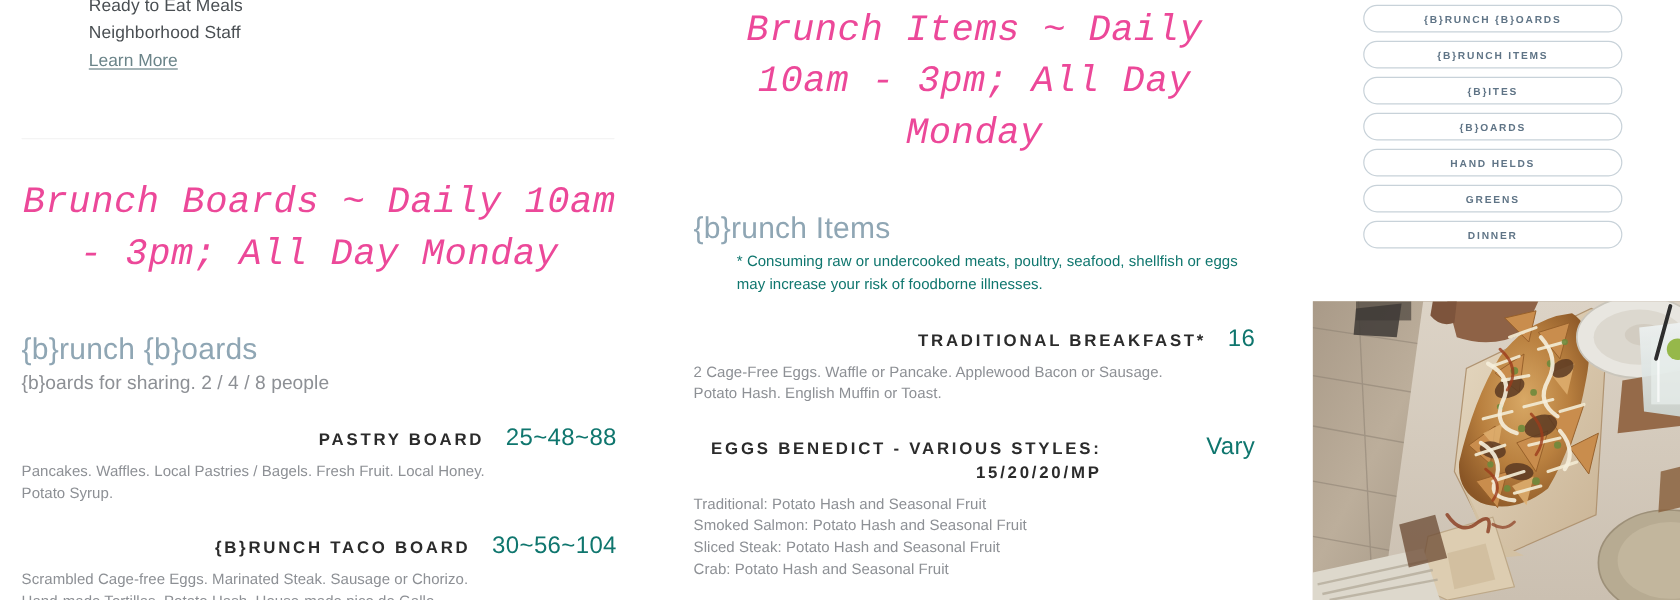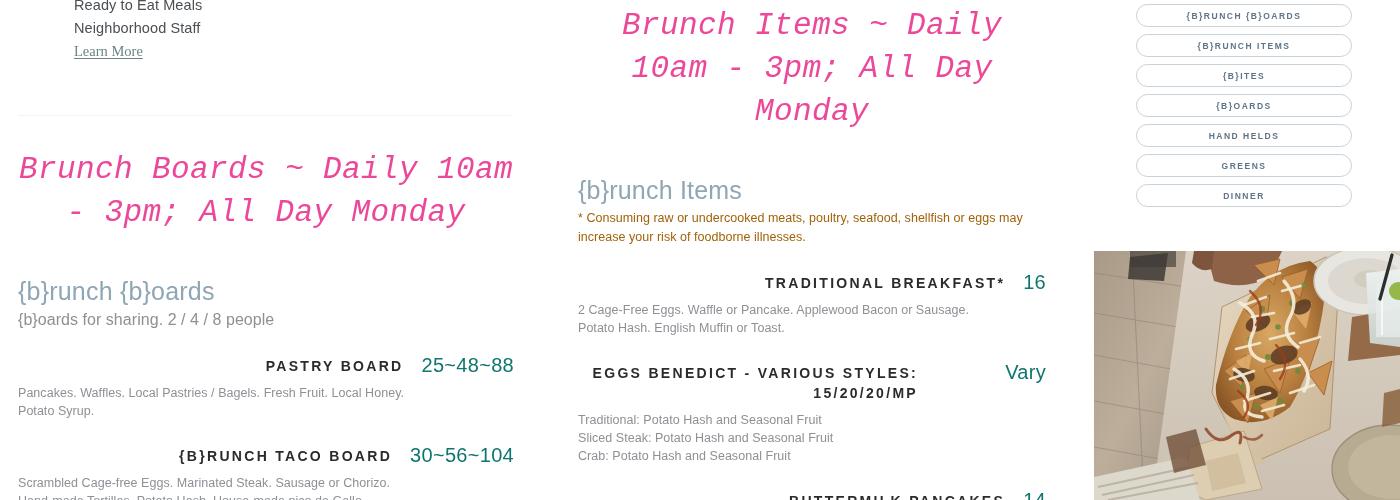--- a/index.html
+++ b/index.html
@@ -36,21 +36,20 @@
     white-space: nowrap;
   }
   .topnav-link {
     font-size: 14.5px;
     line-height: 23px;
     color: #6b8489;
     text-decoration: underline;
     text-underline-offset: 2px;
     display: inline-block;
     cursor: pointer;
-    font-family: Liberation Serif, serif;
   }
 
   
   .nav-divider {
     position: absolute;
     left: 18px;
     top: 115px;
     width: 494px;
     height: 1px;
     background: #fafafa;
@@ -90,24 +89,25 @@
   .group-sub {
     font-size: 16px;
     line-height: 20px;
     color: #8d9095;
     letter-spacing: 0.05px;
     margin-top: 4px;
   }
   .disclaimer {
     font-size: 12.5px;
     line-height: 19px;
-    color: #a16207;
+    color: #0f766e;
     letter-spacing: 0.03px;
     margin-top: 4px;
     max-width: 470px;
+    margin-left: 36px;
   }
 
   
   .menu-item { margin-top: 26px; }
   .menu-row {
     display: flex;
     align-items: flex-start;
     justify-content: space-between;
     gap: 18px;
   }
@@ -249,20 +249,21 @@
       </div>
     </div>
 
     <div class="menu-item">
       <div class="menu-row">
         <div class="item-name" style="max-width:340px">EGGS BENEDICT - VARIOUS STYLES: 15/20/20/MP</div>
         <div class="item-price">Vary</div>
       </div>
       <div class="item-desc">
         <span class="line">Traditional: Potato Hash and Seasonal Fruit</span>
+        <span class="line">Smoked Salmon: Potato Hash and Seasonal Fruit</span>
         <span class="line">Sliced Steak: Potato Hash and Seasonal Fruit</span>
         <span class="line">Crab: Potato Hash and Seasonal Fruit</span>
       </div>
     </div>
 
     <div class="menu-item">
       <div class="menu-row">
         <div class="item-name">BUTTERMILK PANCAKES</div>
         <div class="item-price">14</div>
       </div>

